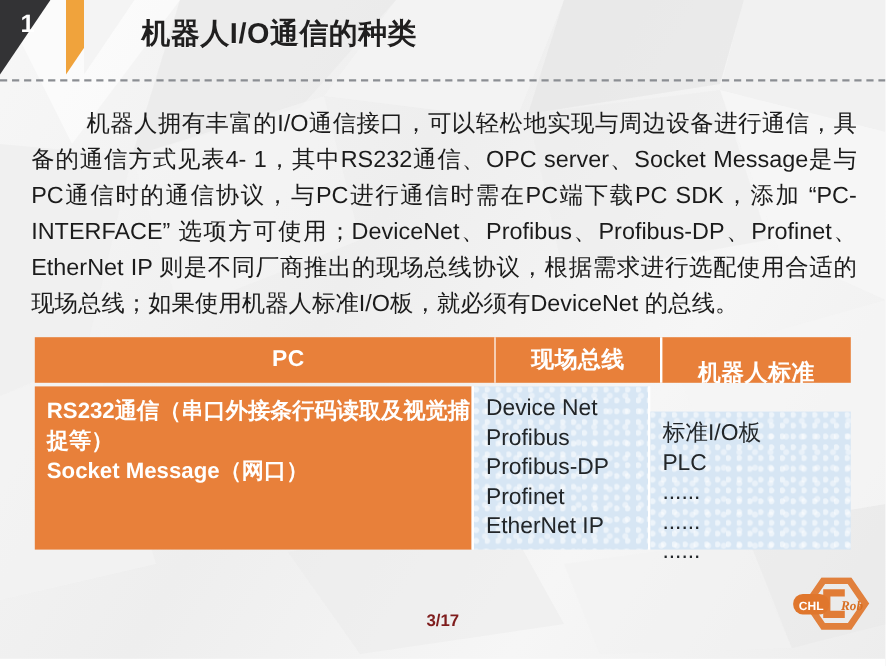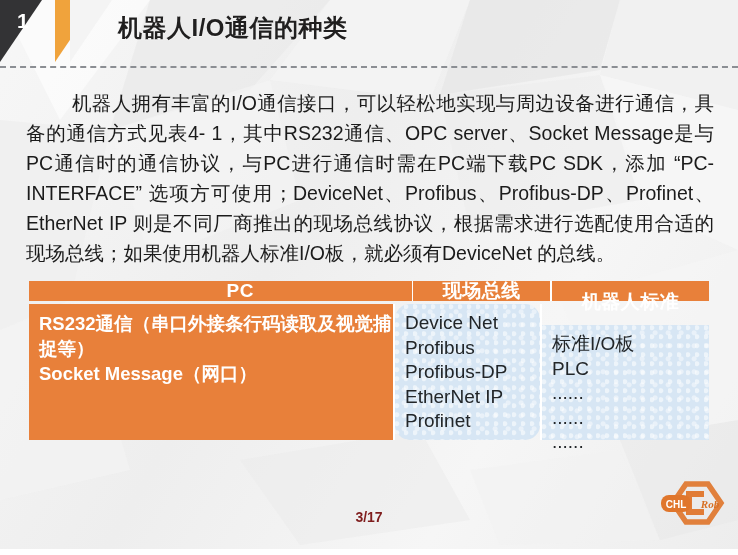--- a/index.html
+++ b/index.html
@@ -104,21 +104,21 @@
 
   
   .table {
     position: absolute;
     left: 29px; top: 281px;
     width: 680px;
     z-index: 5;
   }
   .t-head {
     display: flex;
-    height: 20px;
+    height: 38px;
     background: #e8803a;
     padding-left: 40px;
   }
   .t-head .cell {
     display: flex;
     align-items: center;
     justify-content: center;
     color: #ffffff;
     font-size: 19px;
     font-weight: bold;
@@ -129,21 +129,21 @@
     display: flex;
     height: 136px;
     margin-top: 3px;
   }
   .t-body .cell {
     padding: 7px 0 0 10px;
     box-sizing: border-box;
   }
   .t-body .sep { width: 2px; background: #ffffff; }
   .col-pc   { width: 364px; }
-  .col-bus  { width: 145px; border-radius: 15px; }
+  .col-bus  { width: 145px; }
   .col-std  { width: 167px; margin-top: 21px; }
   .cell-pc {
     background: #e8803a;
     color: #ffffff;
     font-size: 18.5px;
     font-weight: bold;
     line-height: 25px;
   }
   .cell-blue {
     background:
@@ -233,22 +233,22 @@
     <div class="t-body">
       <div class="cell col-pc cell-pc">
         <div>RS232通信（串口外接条行码读取及视觉捕捉等）</div>
         <div>Socket Message（网口）</div>
       </div>
       <div class="sep"></div>
       <div class="cell col-bus cell-blue">
         <div>Device Net</div>
         <div>Profibus</div>
         <div>Profibus-DP</div>
+        <div>Profinet</div>
         <div>EtherNet IP</div>
-        <div>Profinet</div>
       </div>
       <div class="sep"></div>
       <div class="cell col-std cell-blue">
         <div>标准I/O板</div>
         <div>PLC</div>
         <div>......</div>
         <div>......</div>
         <div>......</div>
       </div>
     </div>

